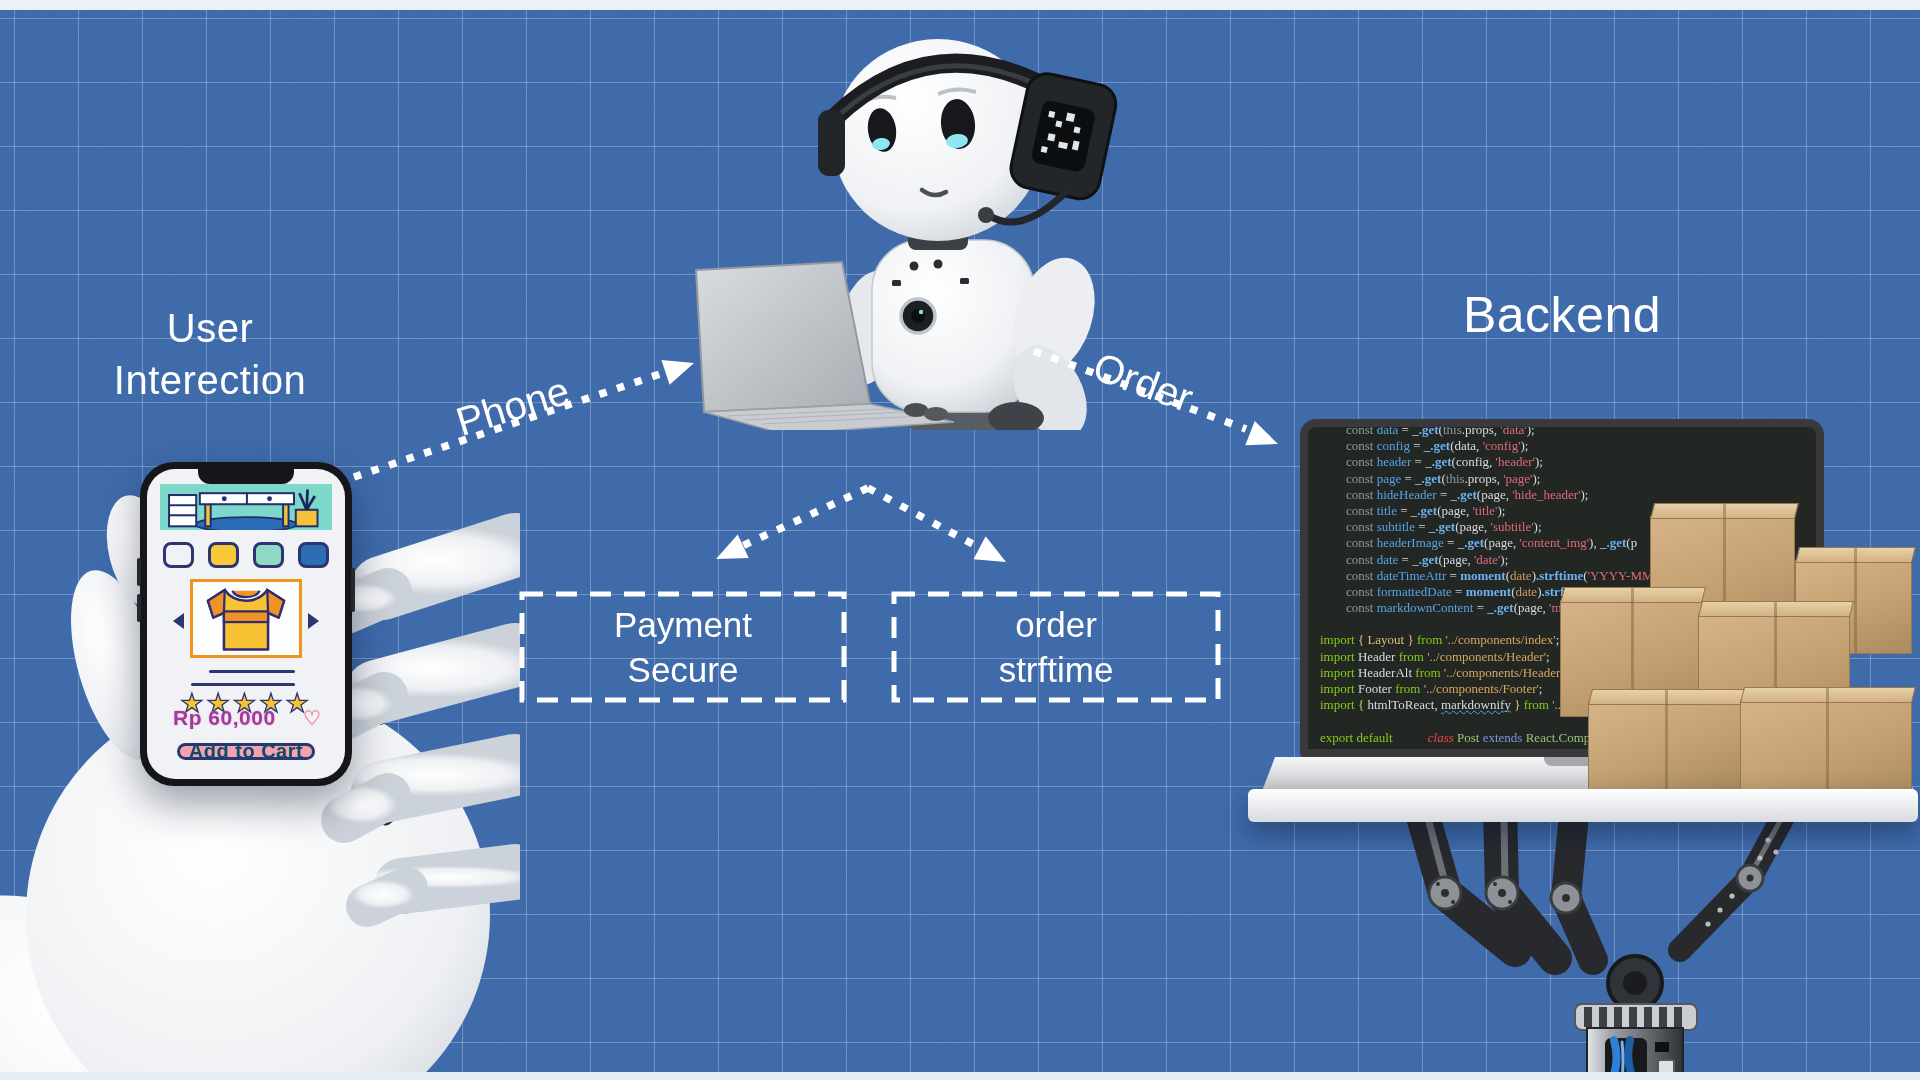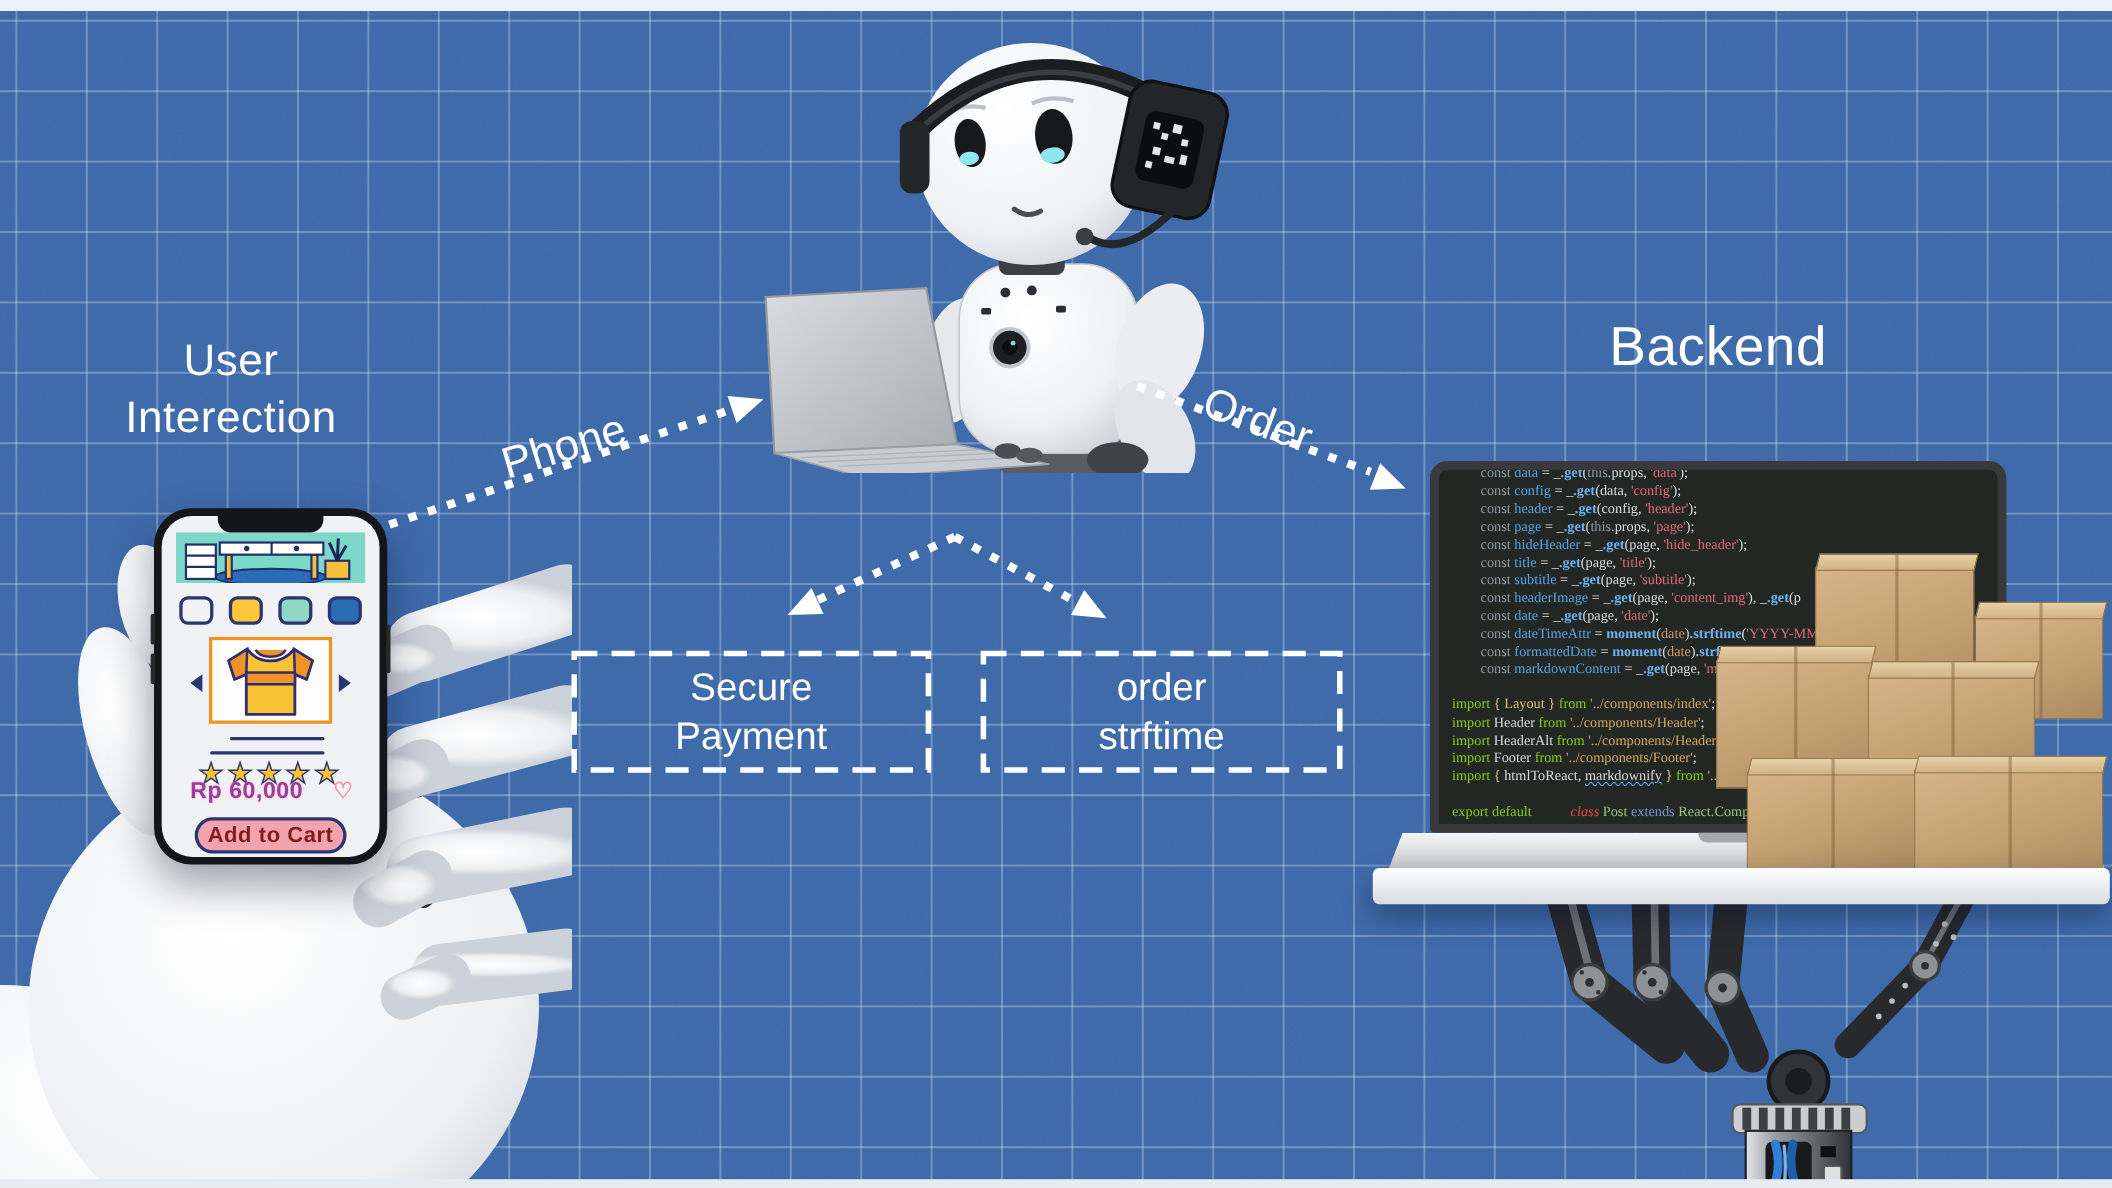--- a/index.html
+++ b/index.html
@@ -52,22 +52,22 @@
   .p-line{position:absolute;height:3px;background:#2b3570;border-radius:2px;}
   .p-line1{top:201px;left:62px;right:50px;}
   .p-line2{top:214px;left:44px;right:50px;}
   .p-stars{position:absolute;top:219px;left:0;right:0;text-align:center;font-size:26px;
            letter-spacing:3px;color:#f6c334;-webkit-text-stroke:1.3px #2b3570;}
   .p-price-row{position:absolute;top:237px;left:26px;right:24px;display:flex;align-items:center;
                justify-content:space-between;}
   .p-price{font-size:21px;font-weight:800;color:#a03aa0;letter-spacing:.5px;
            text-shadow:0 0 2px rgba(244,160,185,.8);}
   .p-heart{color:#f28fa6;font-size:20px;font-weight:bold;}
-  .p-cart-btn{position:absolute;left:30px;right:30px;top:274px;height:33px;background:#f3a3ae;
-              border:3px solid #2b3570;border-radius:18px;color:#7f1d1d;font-weight:bold;font-size:20px;
+  .p-cart-btn{position:absolute;left:30px;right:30px;top:274px;height:17px;background:#f3a3ae;
+              border:3px solid #2b3570;border-radius:18px;color:#0c4a6e;font-weight:bold;font-size:20px;
               display:flex;align-items:center;justify-content:center;box-sizing:border-box;
               letter-spacing:.5px;}
   
   .robot-svg{position:absolute;left:620px;top:18px;z-index:6;}
   
   .backend-screen{position:absolute;left:1300px;top:419px;width:524px;height:338px;background:#232723;
                   border:8px solid #39393b;border-radius:16px 16px 4px 4px;box-sizing:border-box;
                   overflow:hidden;z-index:4;}
   .code{position:absolute;left:0;top:-7px;right:0;padding:2px 0 0 12px;
         font-family:Liberation Serif, serif;font-size:13px;line-height:16.2px;white-space:pre;}
@@ -143,22 +143,22 @@
       <polygon points="716,559 737.7,534.5 748.7,558.1"></polygon>
       <polygon points="1006,562 973.5,559.2 985.7,536.3"></polygon>
     </g>
     <g stroke="#ffffff" stroke-width="5" stroke-dasharray="21 13" fill="none">
       <rect x="522" y="594" width="322" height="106"></rect>
       <rect x="894" y="594" width="324" height="106"></rect>
     </g>
   </svg>
 
   <div class="dash-box box-secure">
+    <div>Payment</div>
     <div>Secure</div>
-    <div>Payment</div>
   </div>
   <div class="dash-box box-confirmed">
     <div>order</div>
     <div>strftime</div>
   </div>
 
   <svg class="hand-svg" width="520" height="650" viewBox="0 0 520 650">
     <defs>
       <radialGradient id="handG" cx="40%" cy="35%" r="80%">
         <stop offset="0" stop-color="#ffffff"></stop>

